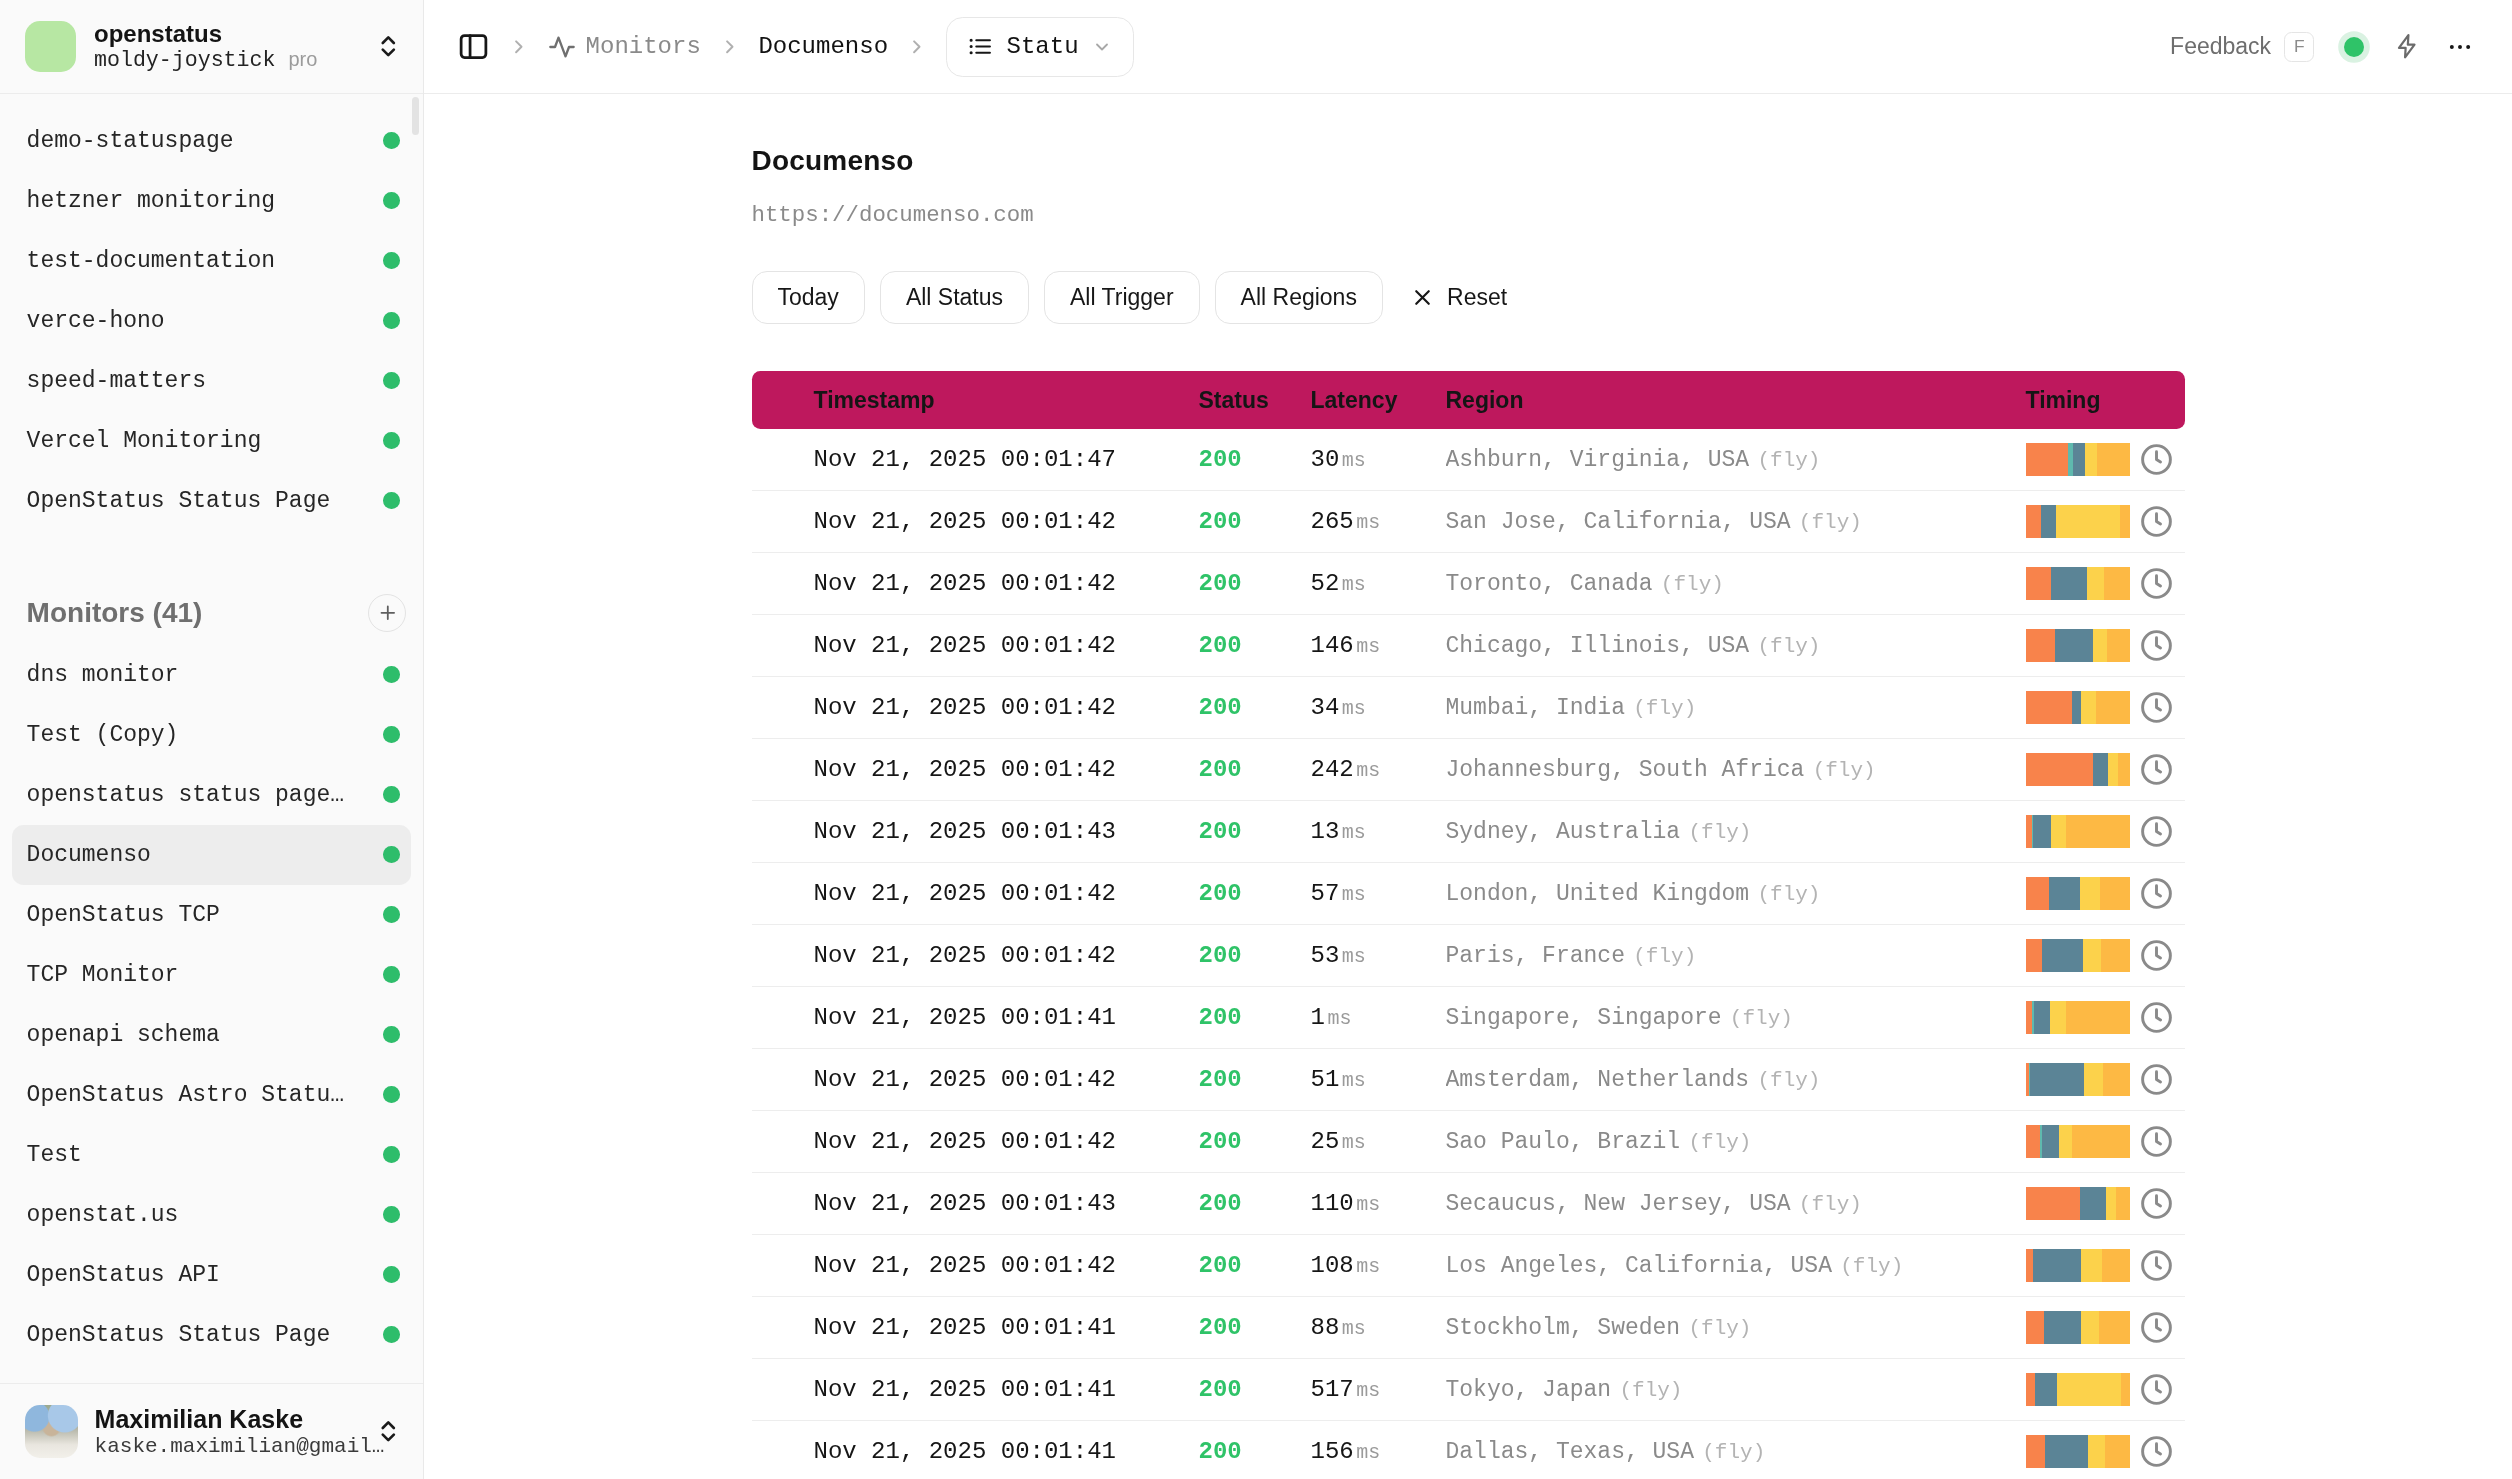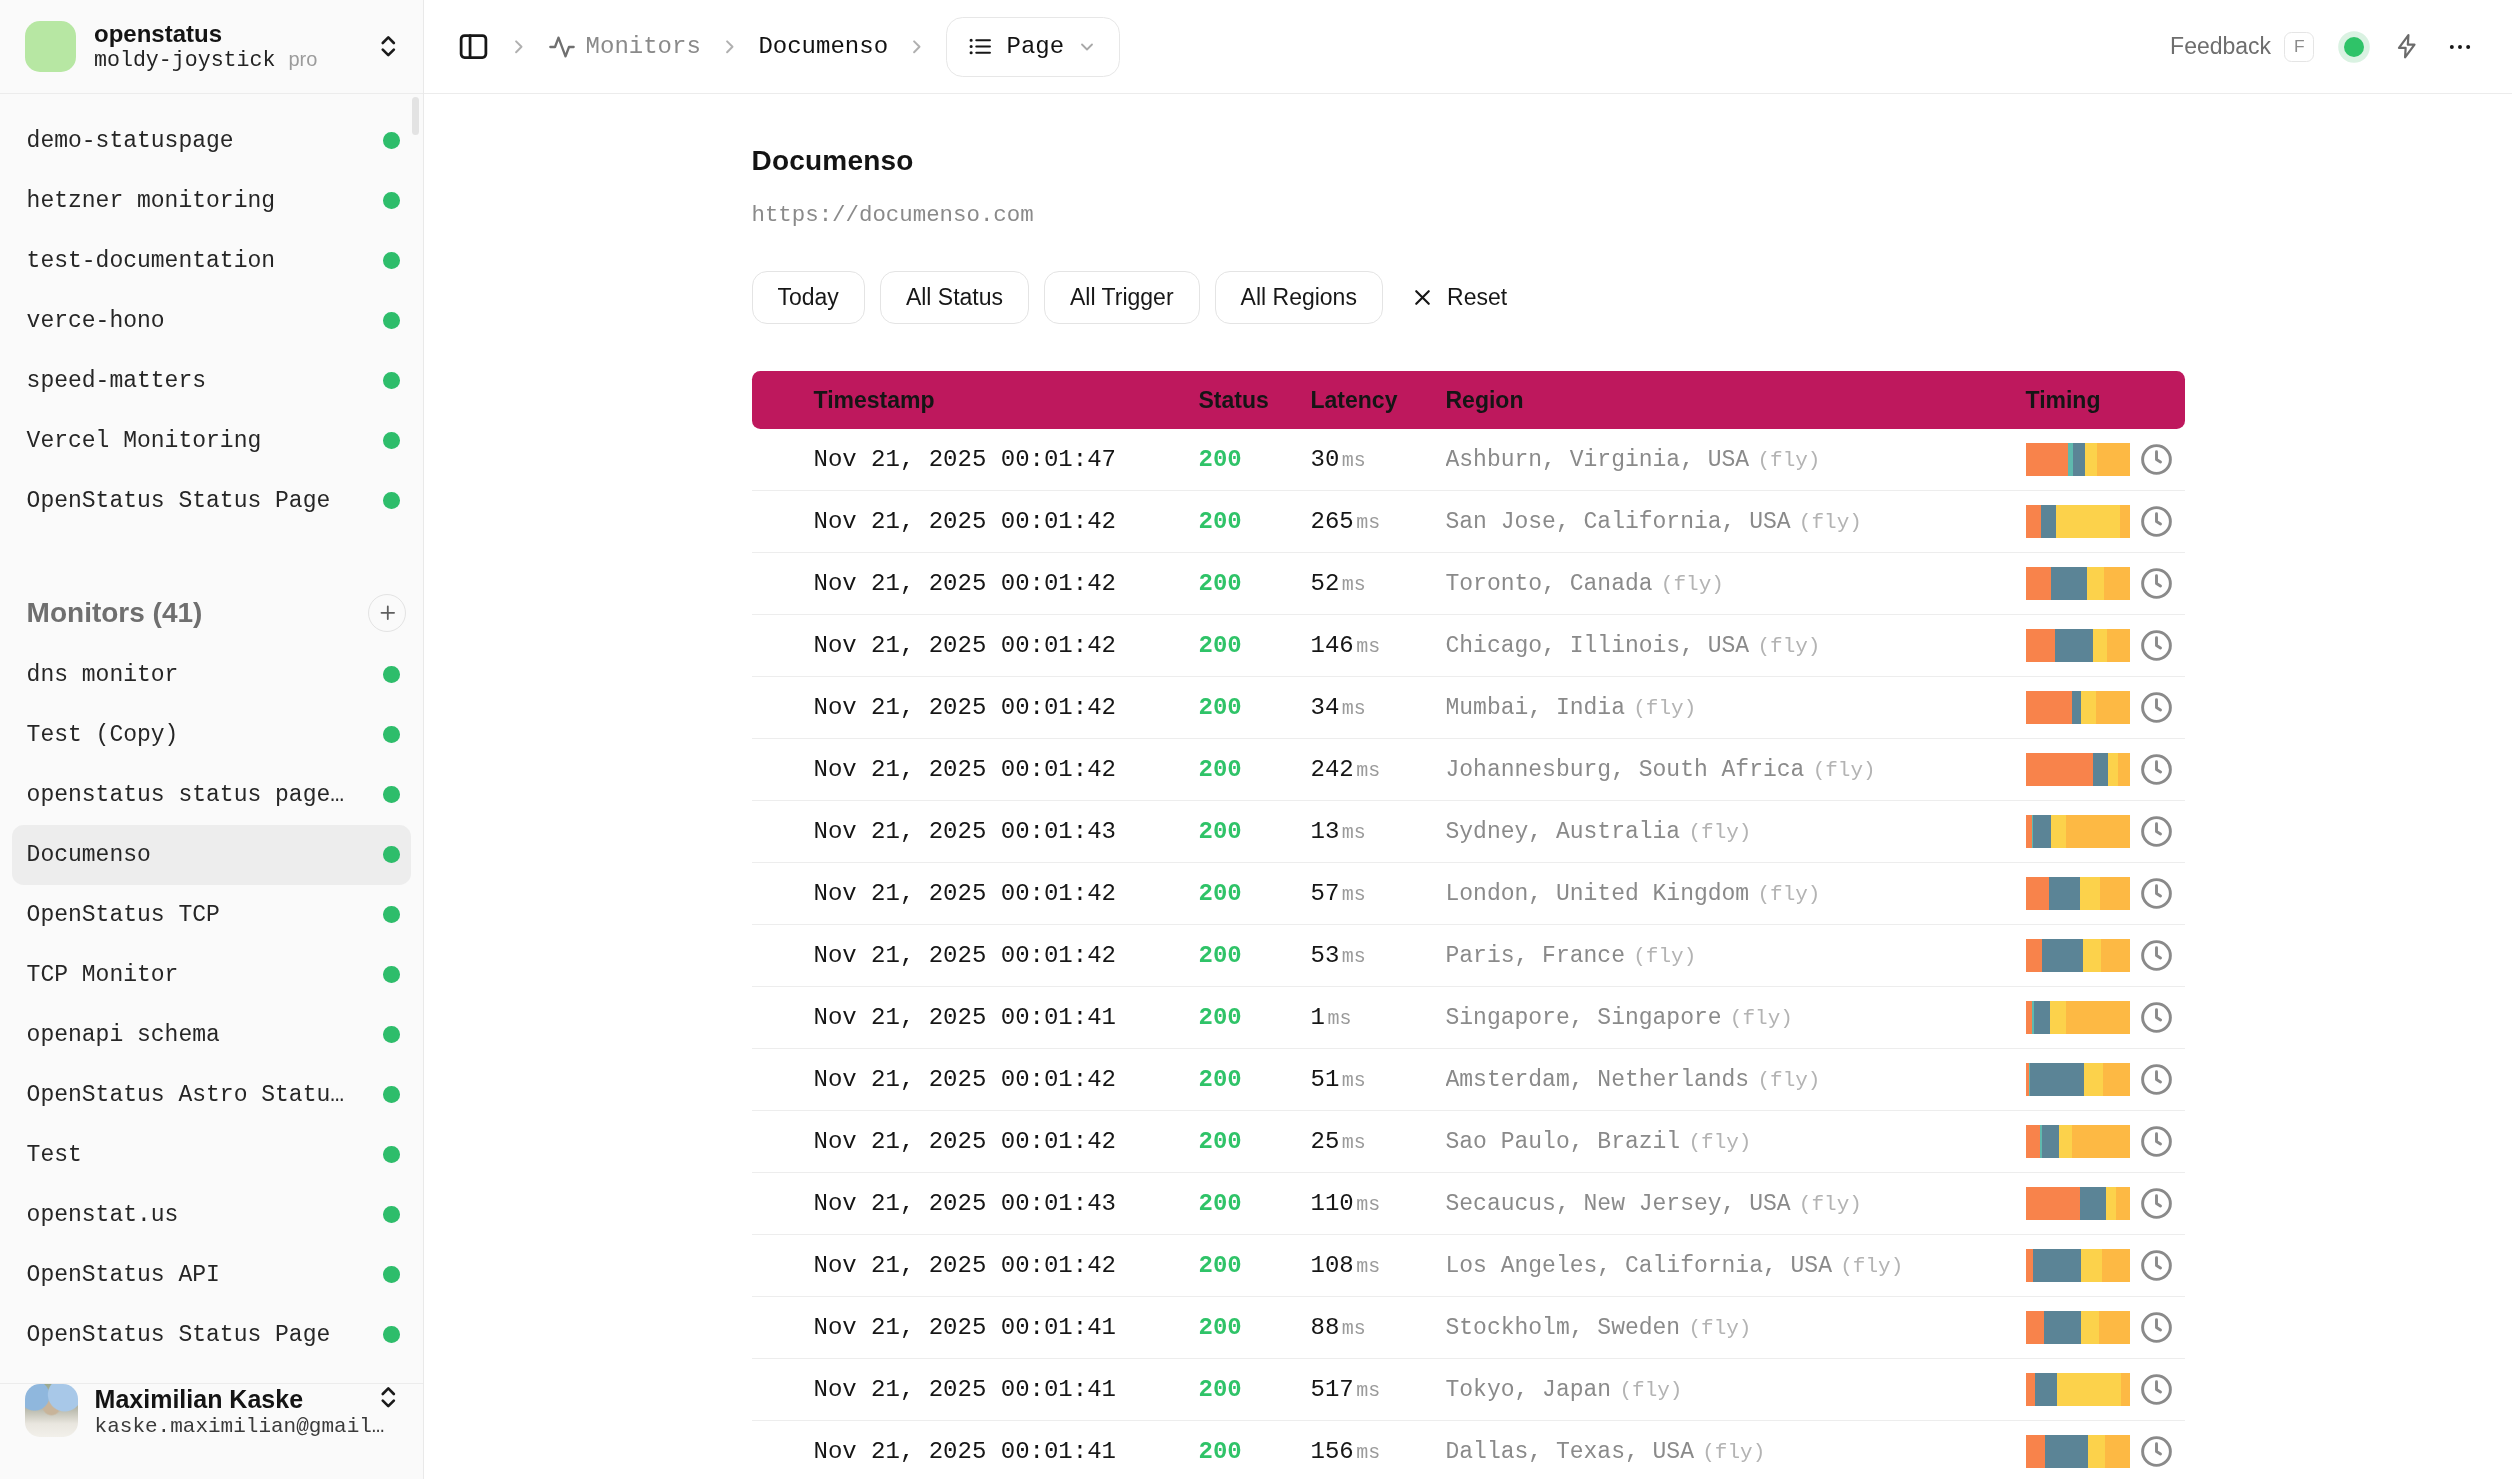--- a/index.html
+++ b/index.html
@@ -31,21 +31,21 @@
   .sb-item .dot { margin-left:auto; }
   .dot { width:16.6px; height:16.6px; border-radius:50%; flex:none; }
   .dot.up { background:#2ebd6b; }
   .dot.warn { background:#f9a03c; }
   .sb-gap { height:51px; }
   .sb-section { height:63px; margin:0 11.6px; padding:0 5px 0 15px; display:flex; align-items:center;
                 color:#6f6f6f; font-size:28px; font-weight:700;text-align:right; }
   .plus-btn { margin-left:auto; width:38px; height:38px; border-radius:50%; border:1.7px solid #e3e3e3;
               background:#fafafa; display:flex; align-items:center; justify-content:center; cursor:pointer; }
 
-  .sb-footer { border-top:1.7px solid #ececec; height:96px; display:flex; align-items:flex-start;
+  .sb-footer { border-top:1.7px solid #ececec; height:96px; display:flex; align-items:center;
                gap:16.6px; padding:0 21.6px 0 25px; }
   .user-avatar { width:53px; height:53px; border-radius:15px; flex:none;
                  background:
                    radial-gradient(circle at 75% 20%, #a8c8e8 0 28%, transparent 30%),
                    radial-gradient(circle at 18% 22%, #8fb7dd 0 24%, transparent 26%),
                    radial-gradient(circle at 50% 42%, #c8b49a 0 20%, transparent 24%),
                    linear-gradient(180deg, #9aa98f 0%, #b5b6a8 45%, #e9e6df 75%, #f2f0ea 100%); }
   .user-meta { display:flex; flex-direction:column; line-height:1.2; min-width:0; }
   .user-name { font-size:25px; font-weight:700; color:#141414; }
   .user-email { font-family:"Liberation Mono", monospace; font-size:21px; color:#3a3a3a; white-space:nowrap; }
@@ -262,21 +262,21 @@
       <span class="crumb-sep">
         <svg width="21.6" height="21.6" viewBox="0 0 24 24" fill="none" stroke="#b0b0b0" stroke-width="2.2" stroke-linecap="round" stroke-linejoin="round">
             <path d="M9 6l6 6-6 6"></path>
           </svg>
       </span>
       <button class="logs-btn">
         <svg width="25" height="25" viewBox="0 0 24 24" fill="none" stroke="#171717" stroke-width="2.1" stroke-linecap="round">
             <path d="M3 6h.01M3 12h.01M3 18h.01" stroke-width="3"></path>
             <path d="M8 6h13M8 12h13M8 18h13"></path>
           </svg>
-        <span>Page</span>
+        <span>Statu</span>
         <svg width="20" height="20" viewBox="0 0 24 24" fill="none" stroke="#a8a8a8" stroke-width="2.2" stroke-linecap="round" stroke-linejoin="round">
             <path d="M6 9l6 6 6-6"></path>
           </svg>
       </button>
 
       <div class="topbar-right">
         <span class="feedback">
           <span>Feedback</span>
           <span class="kbd">F</span>
         </span>

